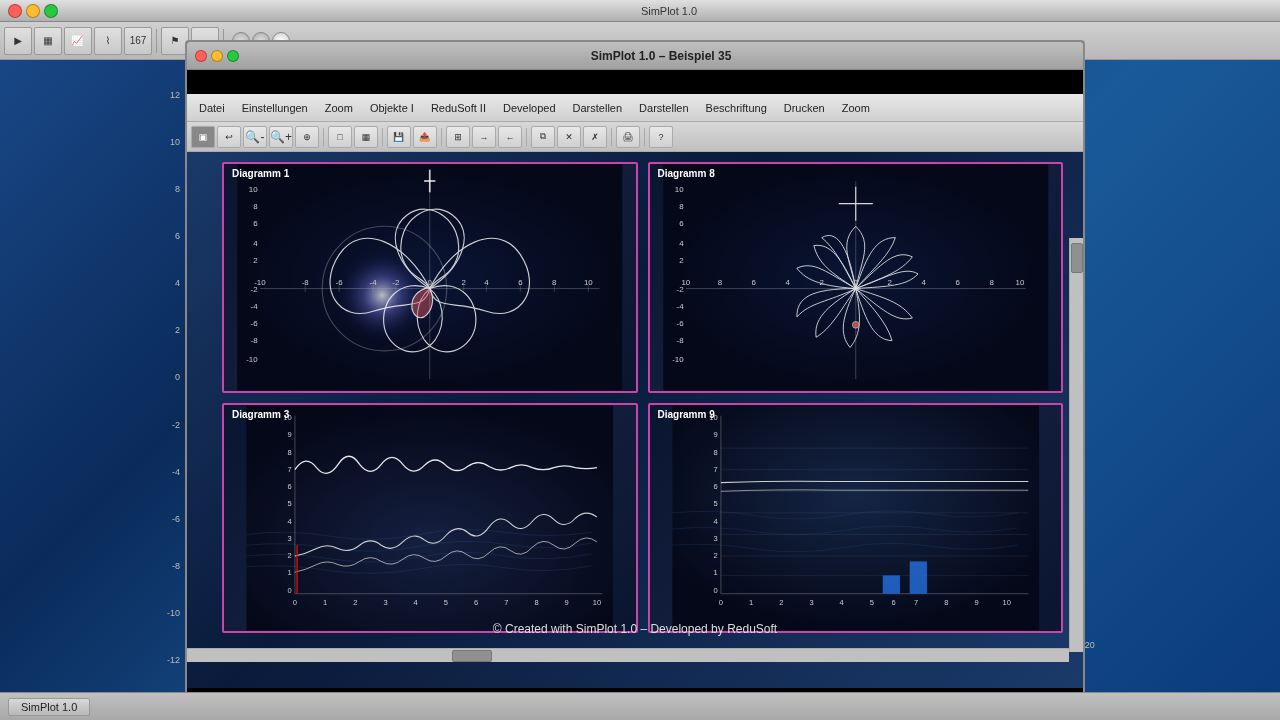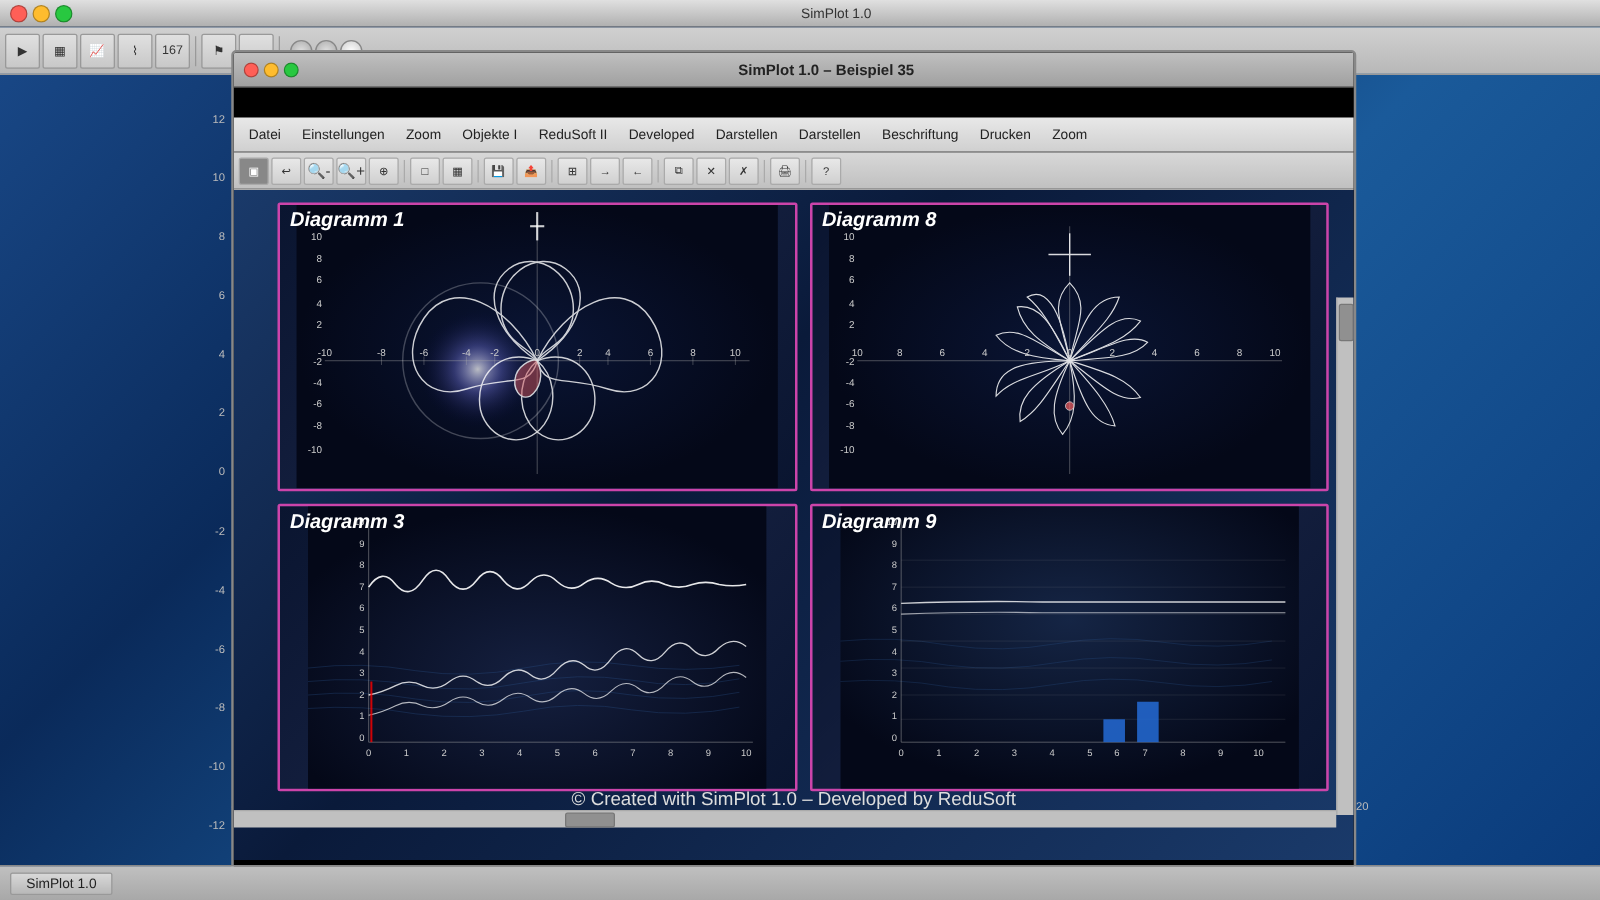--- a/index.html
+++ b/index.html
@@ -207,40 +207,39 @@
       border: 2px solid #cc44aa;
       border-radius: 2px;
       position: relative;
       overflow: hidden;
       background: linear-gradient(135deg, #0a1530 0%, #152040 50%, #0a1530 100%);
     }
     .diagram-title {
       position: absolute;
       top: 4px;
       left: 8px;
-      font-size: 16px;
+      font-size: 10px;
       color: white;
       font-weight: bold;
       z-index: 10;
-      font-style: italic;
     }
 
     
     .diagram-svg {
       width: 100%;
       height: 100%;
     }
 
     
     .copyright-text {
       position: absolute;
-      bottom: 40px;
+      bottom: 52px;
       left: 50%;
       transform: translateX(-50%);
-      font-size: 15px;
+      font-size: 12px;
       color: #ddd;
       white-space: nowrap;
       text-align: center;
     }
 
     
     .app-taskbar {
       position: absolute;
       bottom: 0;
       left: 0;

